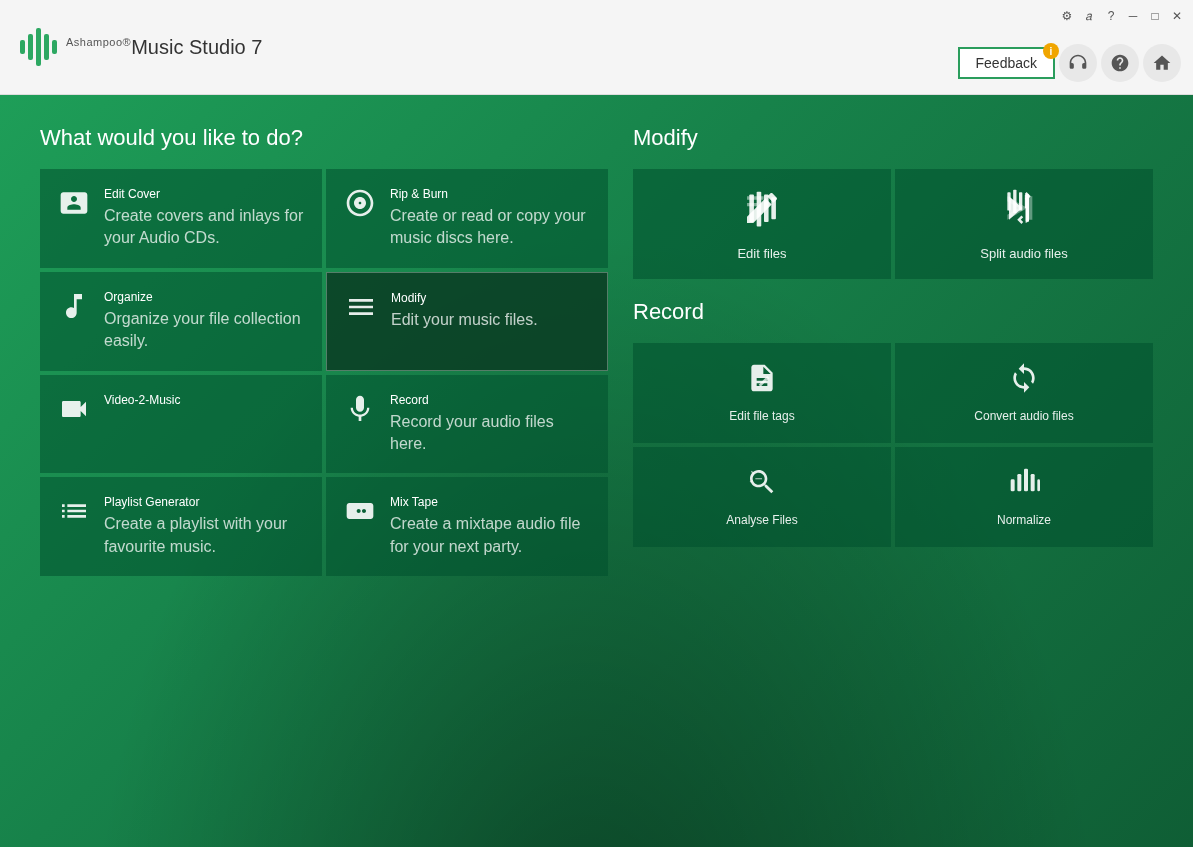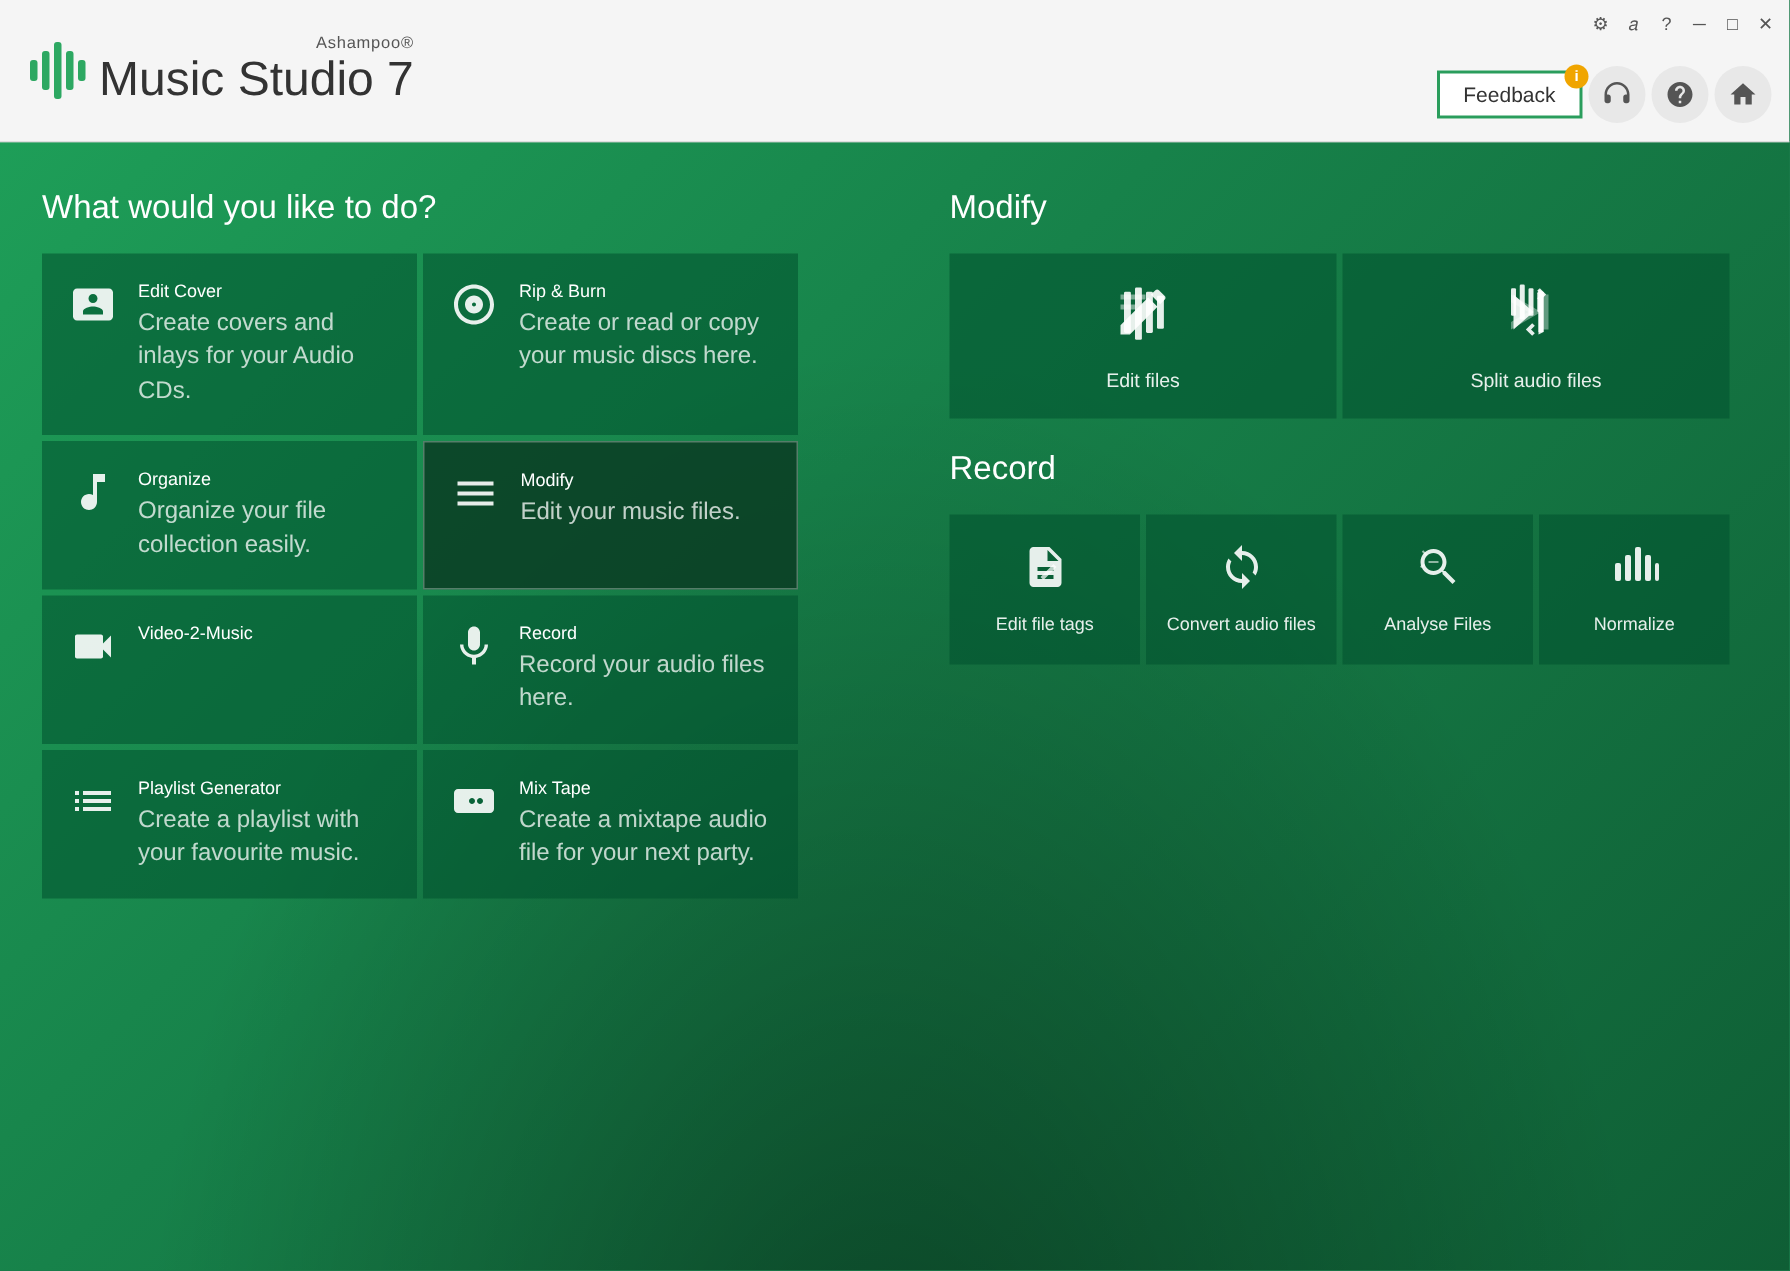--- a/index.html
+++ b/index.html
@@ -17,30 +17,28 @@
       background: #f5f5f5;
       height: 95px;
       display: flex;
       align-items: center;
       padding: 0 16px;
       position: relative;
       border-bottom: 1px solid #ddd;
     }
     .app-title {
       display: flex;
-      flex-direction: column;
-      align-items: flex-end;
     }
     .app-name-small {
       font-size: 11px;
       color: #555;
       letter-spacing: 0.5px;
     }
     .app-name-large {
-      font-size: 32px;
+      font-size: 20px;
       font-weight: 300;
       color: #333;
       line-height: 1.1;
     }
     .title-bar-controls {
       position: absolute;
       top: 8px;
       right: 8px;
       display: flex;
       gap: 6px;
@@ -127,23 +125,23 @@
     .section-title {
       color: white;
       font-size: 22px;
       font-weight: 300;
       margin-bottom: 18px;
     }
 
     
     .left-section {
       position: absolute;
-      left: 28px;
+      left: 40px;
       top: 30px;
-      width: 504px;
+      width: 568px;
     }
 
     .grid-2col {
       display: grid;
       grid-template-columns: 1fr 1fr;
       gap: 4px;
     }
 
     .menu-card {
       background: rgba(0, 80, 45, 0.55);
@@ -211,21 +209,21 @@
       color: rgba(255,255,255,0.9);
     }
     .tool-card-label {
       font-size: 13px;
       color: rgba(255,255,255,0.9);
       text-align: center;
     }
 
     .tools-grid {
       display: grid;
-      grid-template-columns: 1fr 1fr 1fr 1fr;
+      grid-template-columns: 1fr 1fr;
       gap: 4px;
     }
 
     .small-tool-card {
       background: rgba(0, 80, 45, 0.55);
       color: white;
       padding: 16px 8px;
       cursor: pointer;
       display: flex;
       flex-direction: column;

